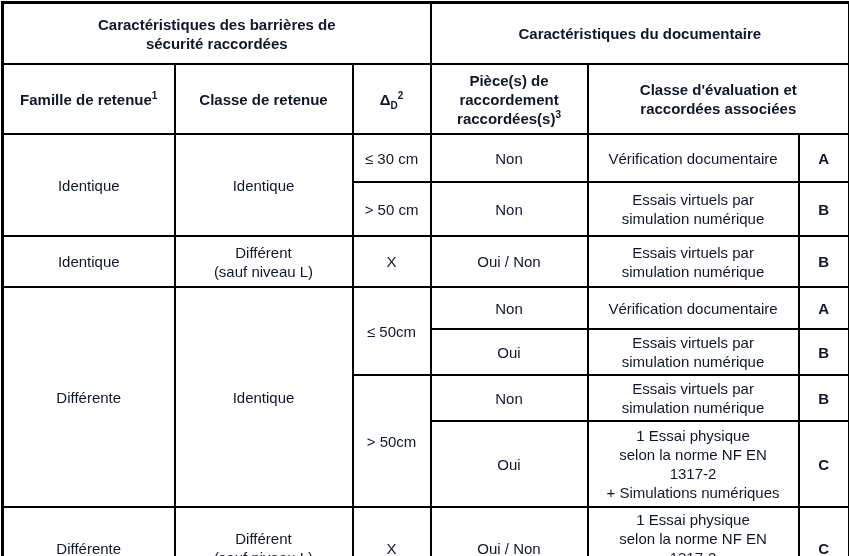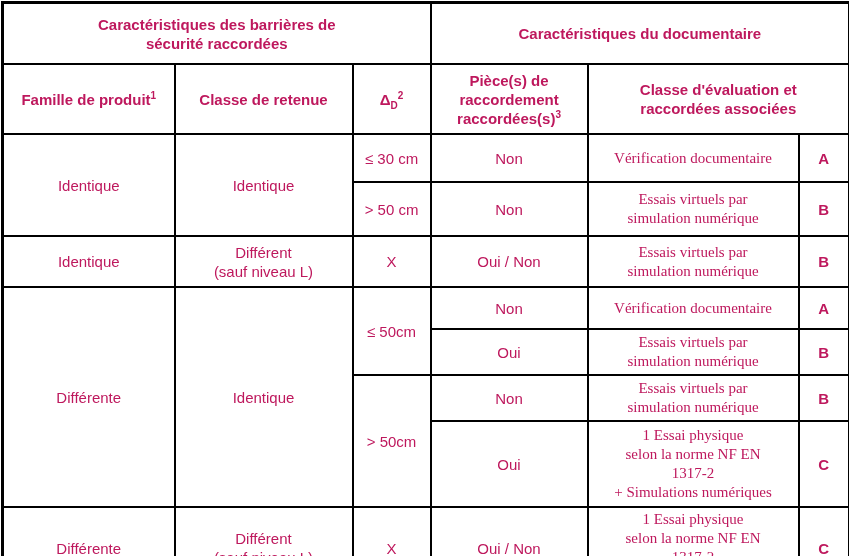--- a/index.html
+++ b/index.html
@@ -9,21 +9,21 @@
     width: 849px;
     height: 556px;
     overflow: hidden;
   }
   .page {
     width: 849px;
     height: 556px;
     box-sizing: border-box;
     padding: 1px 0 0 1px;
     font-family: "Liberation Sans", "DejaVu Sans", sans-serif;
-    color: #be185d;
+    color: #0f172a;
   }
   table.grid {
     border-collapse: collapse;
     table-layout: fixed;
     width: 847px;
     border: 3px solid #000000;
   }
   table.grid th, table.grid td {
     border: 2px solid #000000;
     font-size: 15px;
@@ -32,21 +32,20 @@
     vertical-align: middle;
     padding: 2px 3px;
     white-space: pre-line;
     overflow: hidden;
   }
   table.grid th { font-weight: bold; }
   td.left {
     text-align: left;
     padding-left: 7px;
     padding-right: 4px;
-    font-family: Liberation Serif, serif;
   }
   td.classe { font-weight: bold; }
   sup {
     font-size: 10px;
     font-weight: bold;
     vertical-align: super;
     line-height: 0;
   }
   sub {
     font-size: 10px;
@@ -80,21 +79,21 @@
     </colgroup>
 
     <tbody>
         <tr class="h1">
       <th colspan="3">Caractéristiques des barrières de
 sécurité raccordées</th>
       <th colspan="3">Caractéristiques du documentaire</th>
     </tr>
 
     <tr class="h2">
-      <th><span>Famille de produit</span><sup>1</sup></th>
+      <th><span>Famille de retenue</span><sup>1</sup></th>
       <th>Classe de retenue</th>
       <th><span>Δ</span><sub>D</sub><sup>2</sup></th>
       <th><span>Pièce(s) de
 raccordement
 raccordées(s)</span><sup>3</sup></th>
       <th colspan="2">Classe d'évaluation et
 raccordées associées</th>
     </tr>
 
     <tr class="r1">

